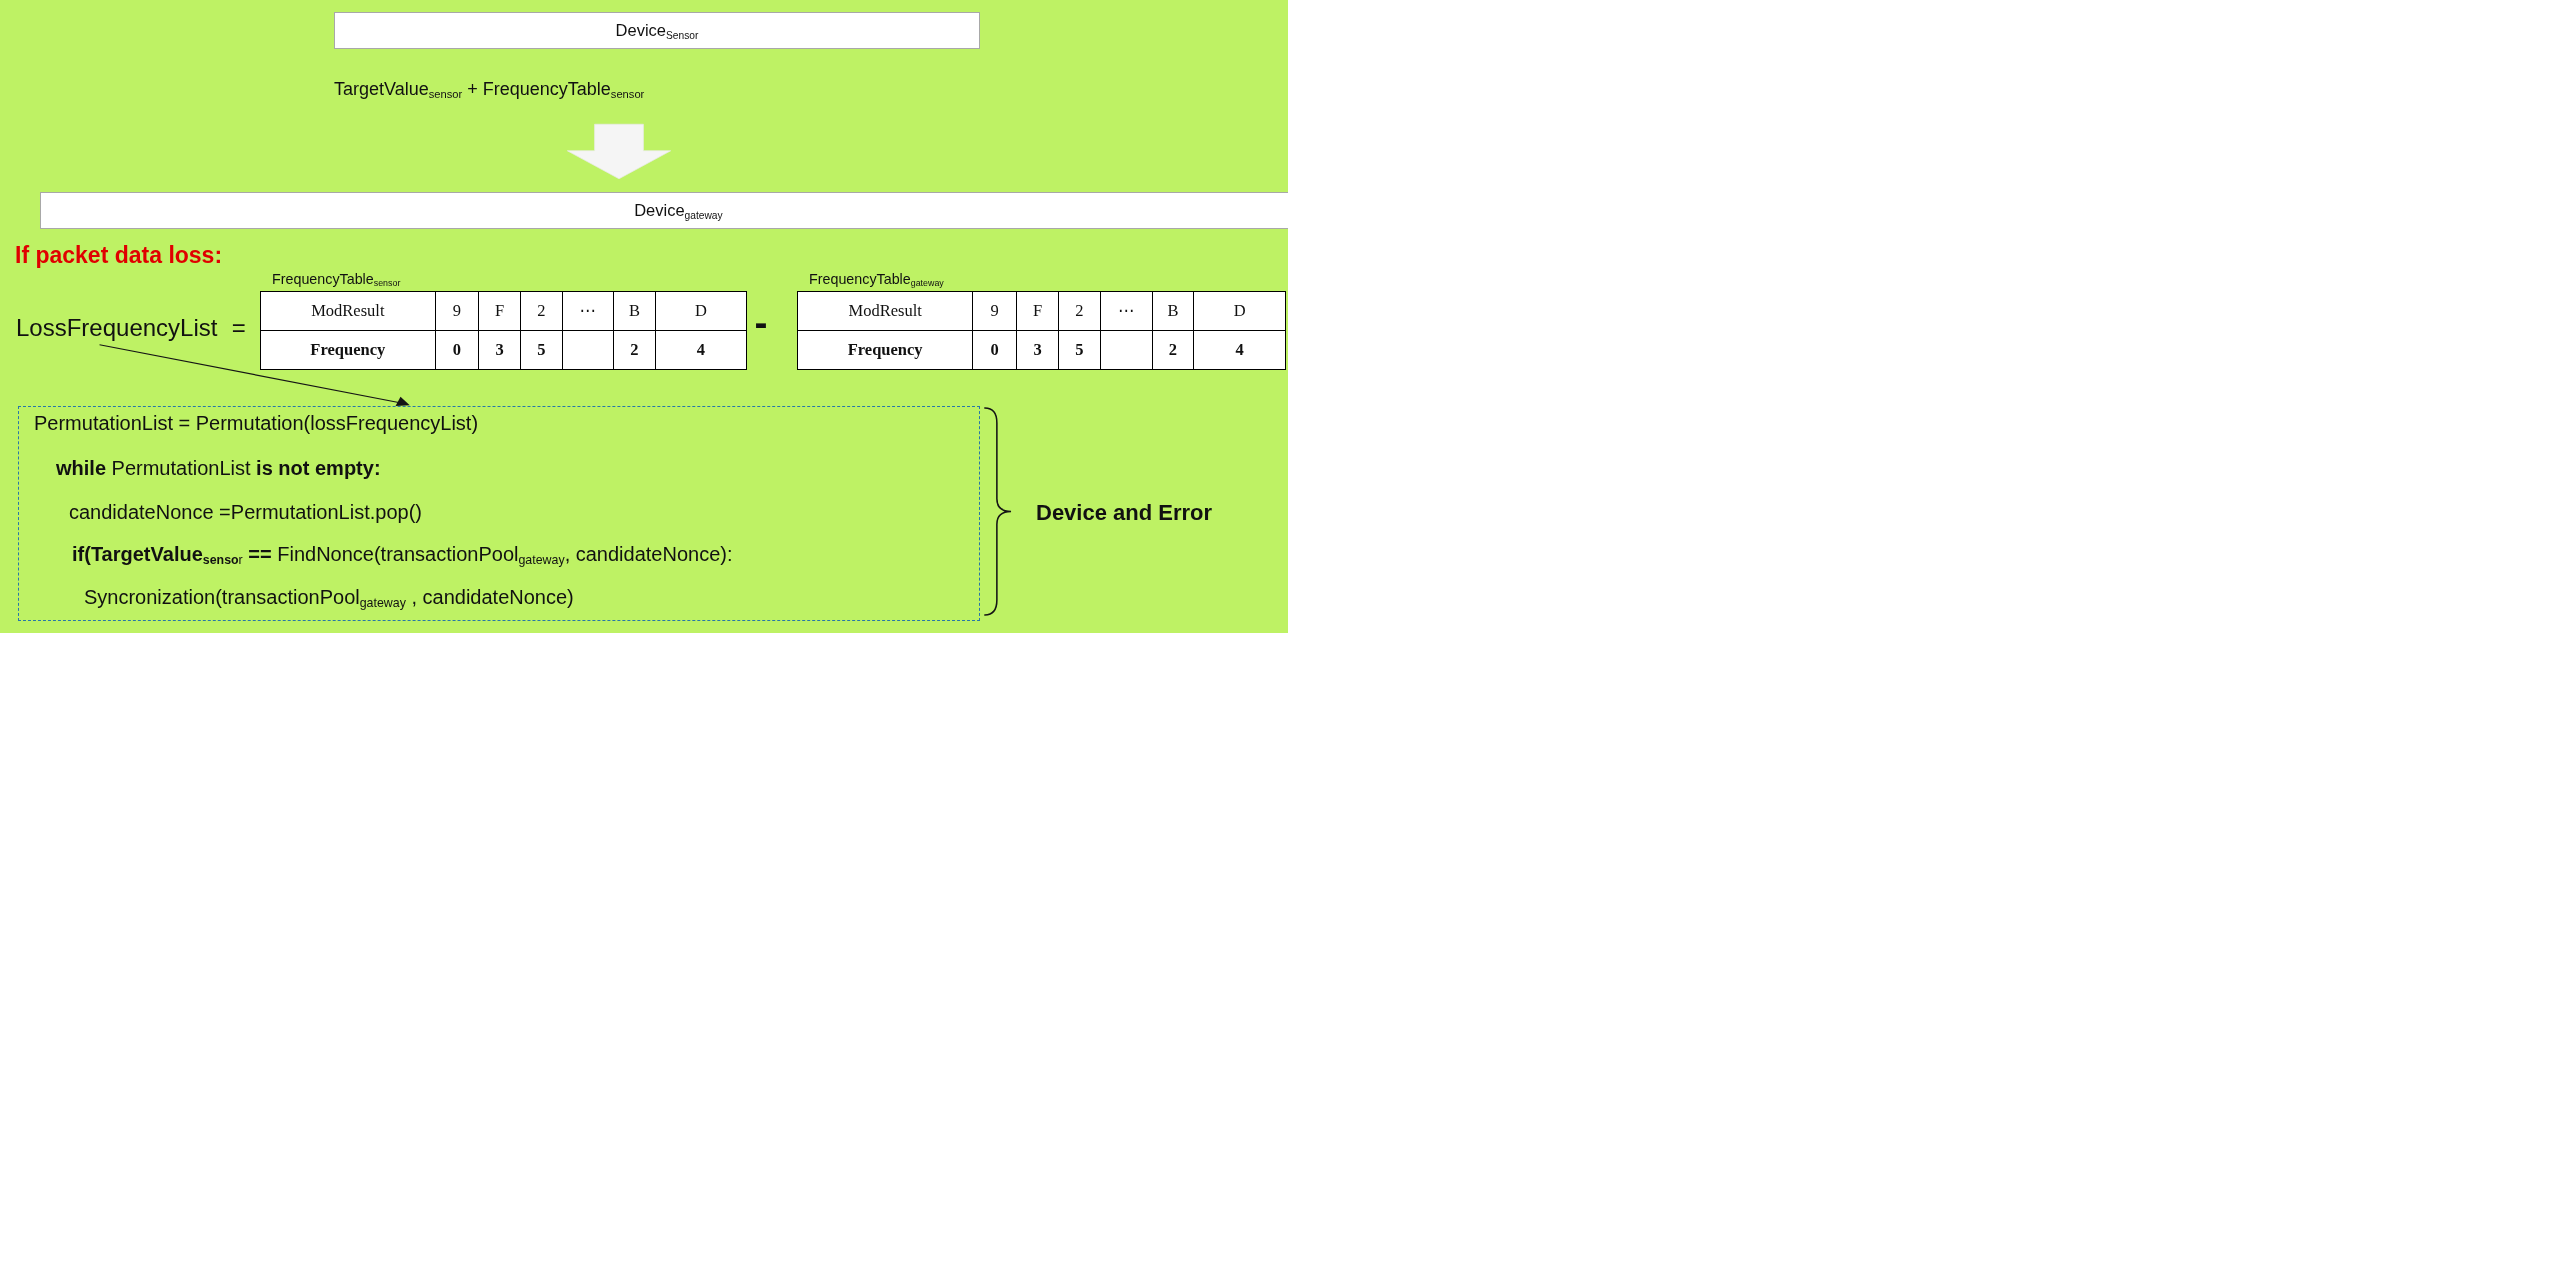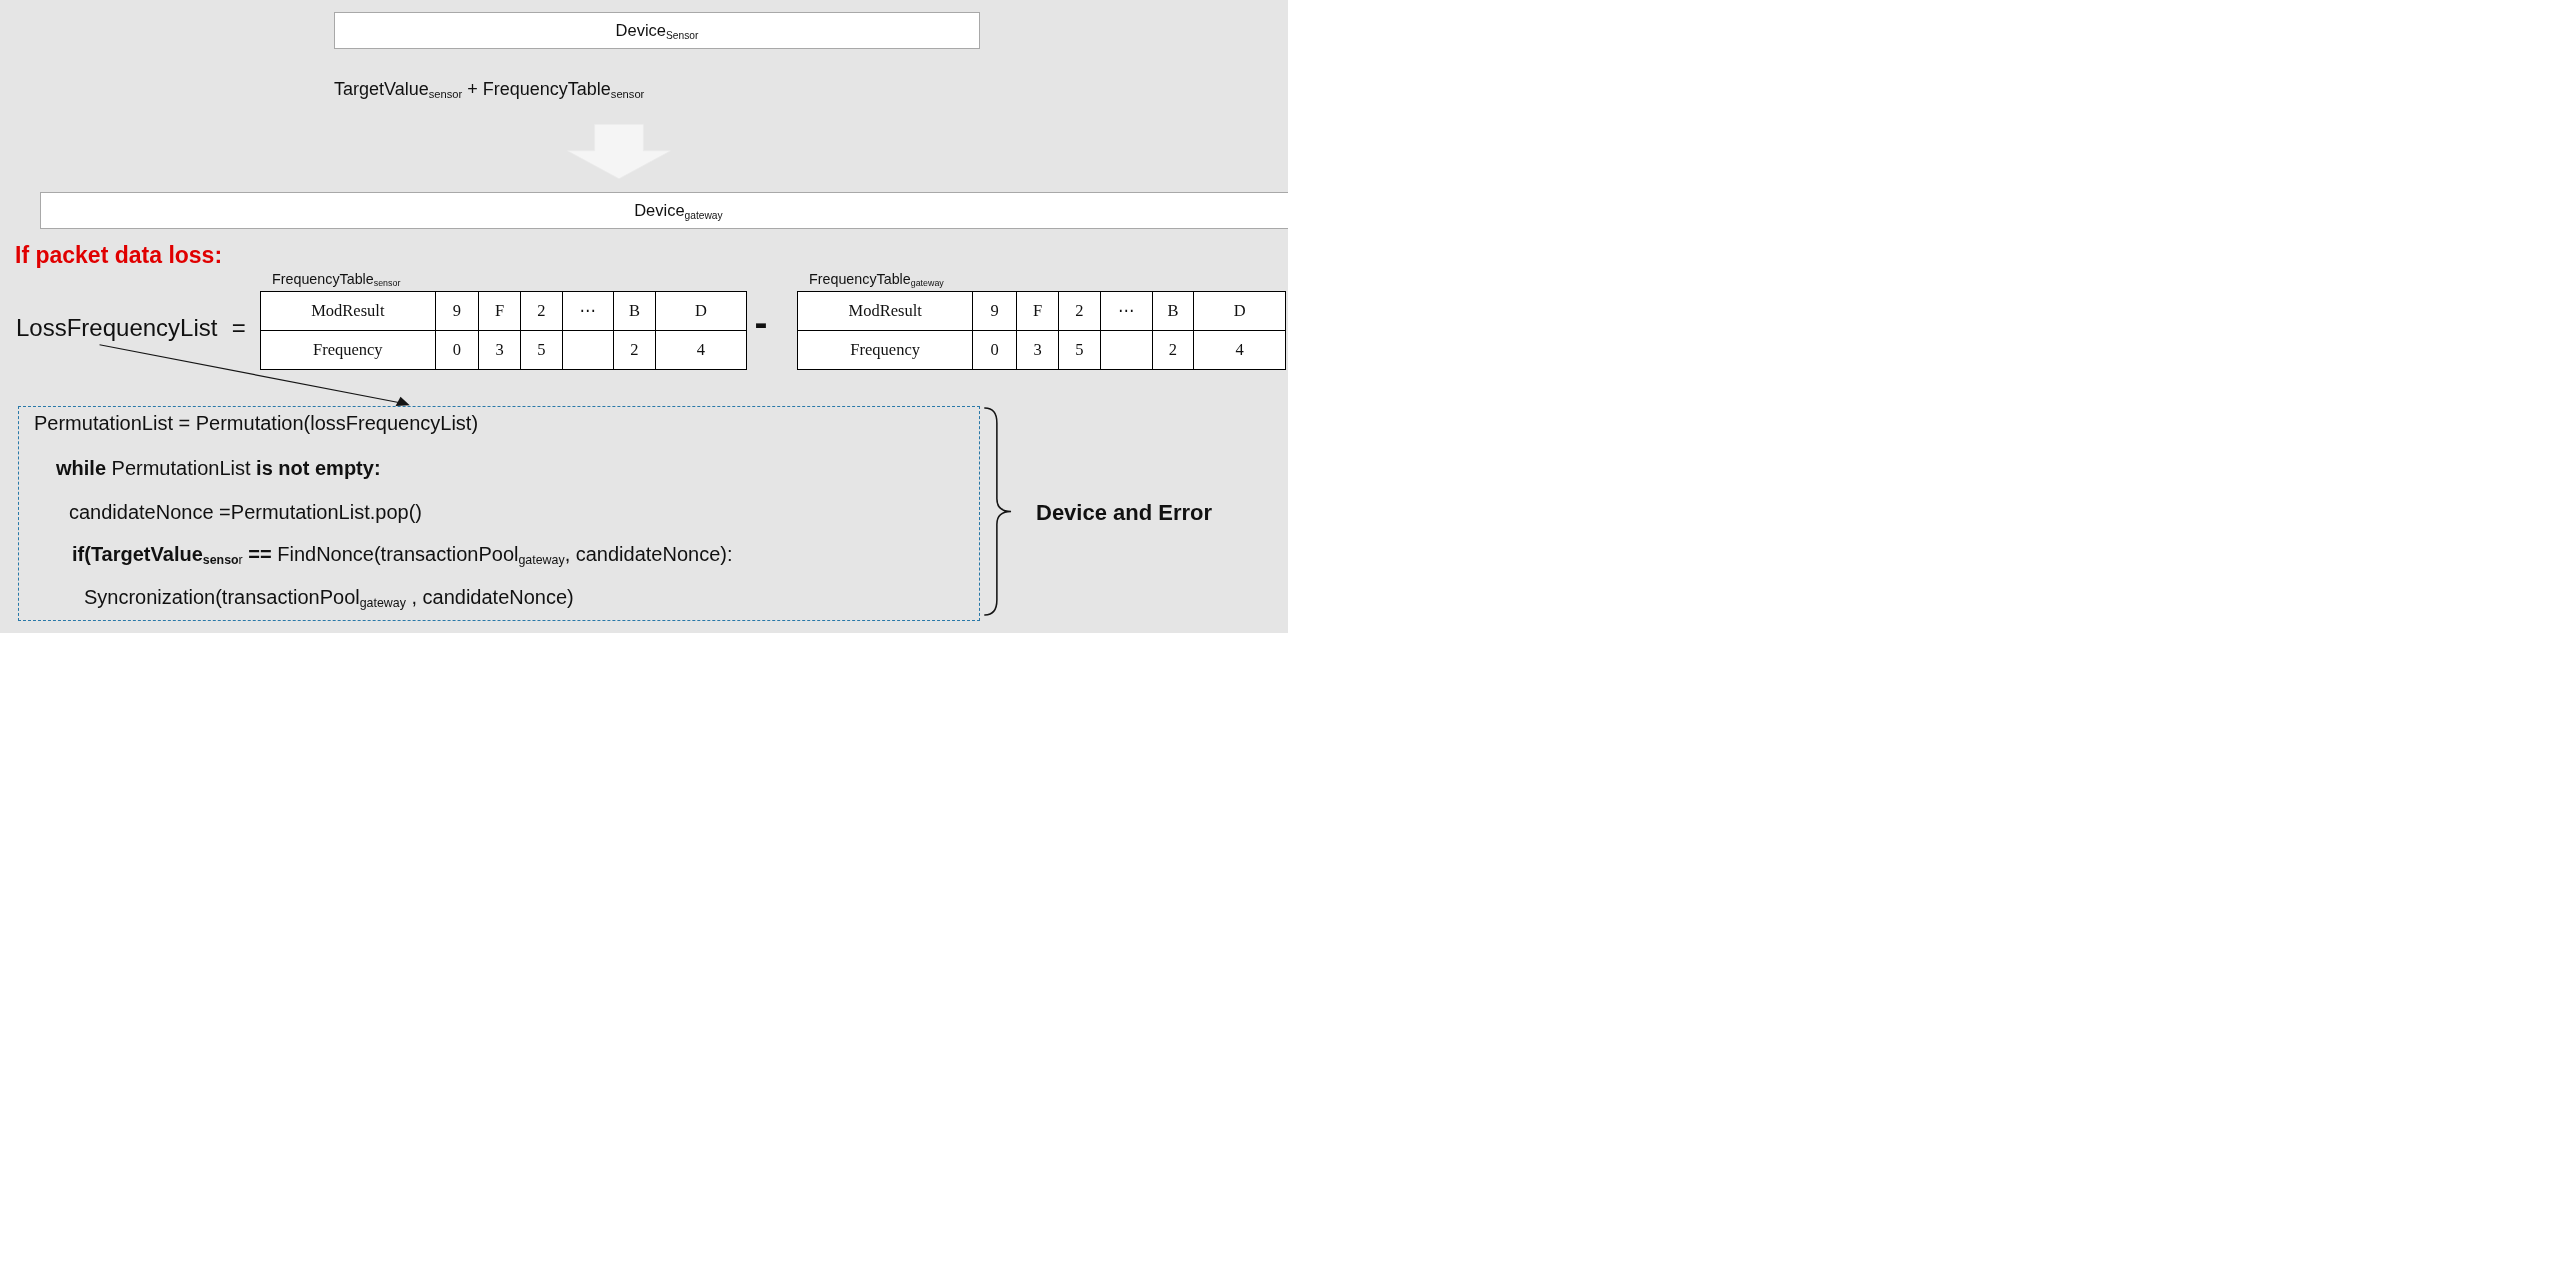--- a/index.html
+++ b/index.html
@@ -1,21 +1,21 @@
 <!DOCTYPE html>
 <html style="--red: #e00000; --dash-blue: #2878a8; --box-border: #a8a8a8; --arrow-fill: #f5f5f5; --text: #111111;font-size:11.5px"><head>
 <meta charset="utf-8">
 <style>
   :root{
     --red:#e00000; --dash-blue:#2878a8; --box-border:#a8a8a8;
     --arrow-fill:#f5f5f5; --text:#111111;
   }
   html,body{margin:0;padding:0;background:#fff;}
   .canvas{
-    position:relative; width:1288px; height:633px; background:#e5e5e5;
+    position:relative; width:1288px; height:633px; background:#bef264;
     font-family:"Liberation Sans", sans-serif; color:var(--text,#111);
     overflow:hidden;
   }
   .abs{position:absolute;}
   .device-box{
     border:1.4px solid var(--box-border,#a8a8a8);
     display:flex; align-items:center; justify-content:center;
     font-size:16.5px; background:#fff;
   }
   .sub{font-size:0.62em; vertical-align:-0.28em; letter-spacing:0;}
@@ -38,21 +38,21 @@
     grid-auto-rows:1fr;
     border:1.8px solid #000; background:#fff;
     font-family:"Liberation Serif", serif; font-size:16.5px;
   }
   .ftable .cell{
     border-right:1.4px solid #000; border-bottom:1.4px solid #000;
     display:flex; align-items:center; justify-content:center;
     overflow:hidden; white-space:nowrap;
   }
   .ftable .cell:nth-child(7n){border-right:none;}
-  .ftable .cell:nth-child(n+8){border-bottom:none;}
+  .ftable .cell:nth-child(n+8){border-bottom:none;font-weight:bold;}
   .minus{
     left:749px; top:301px; width:24px; font-size:39px; font-weight:bold;
     text-align:center; line-height:43px;
   }
   .code-box{
     left:18px; top:406px; width:960px; height:213px;
     border:1.4px dashed var(--dash-blue,#2878a8); background:transparent;
   }
   .code-line{
     position:absolute; font-size:20px; line-height:24px; white-space:nowrap;

